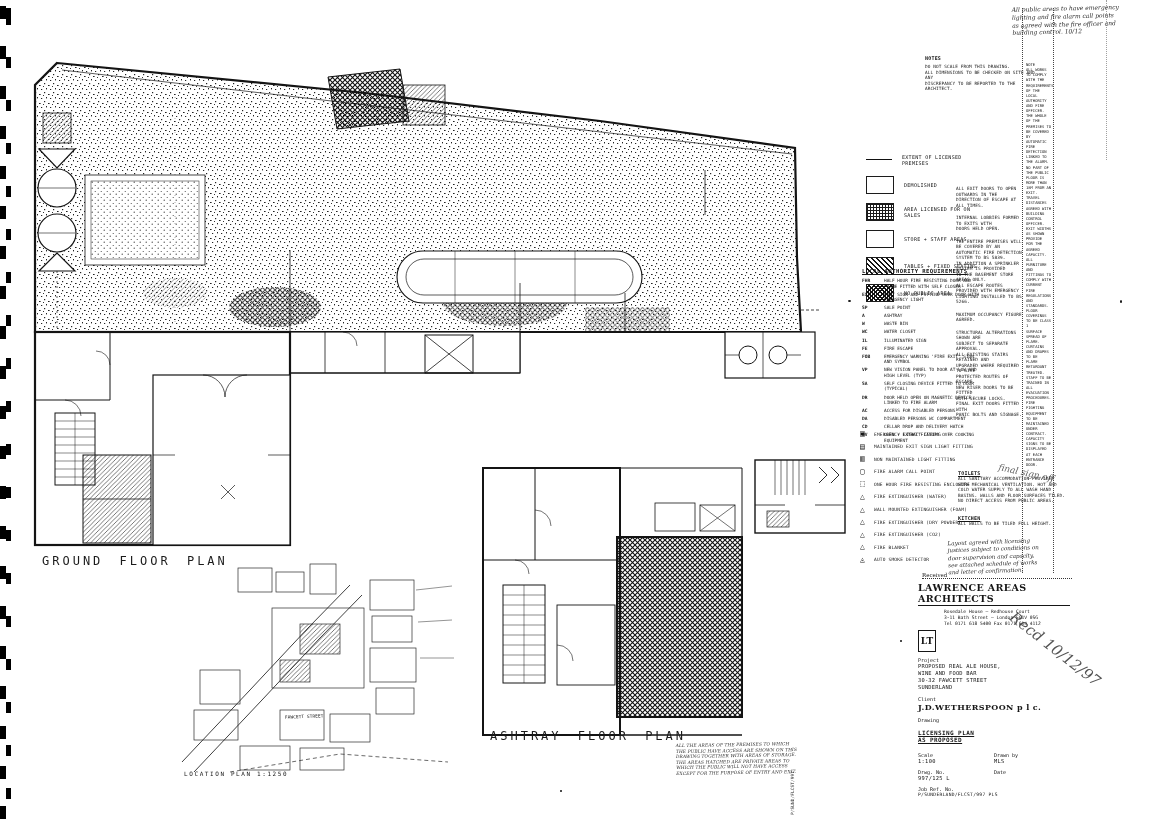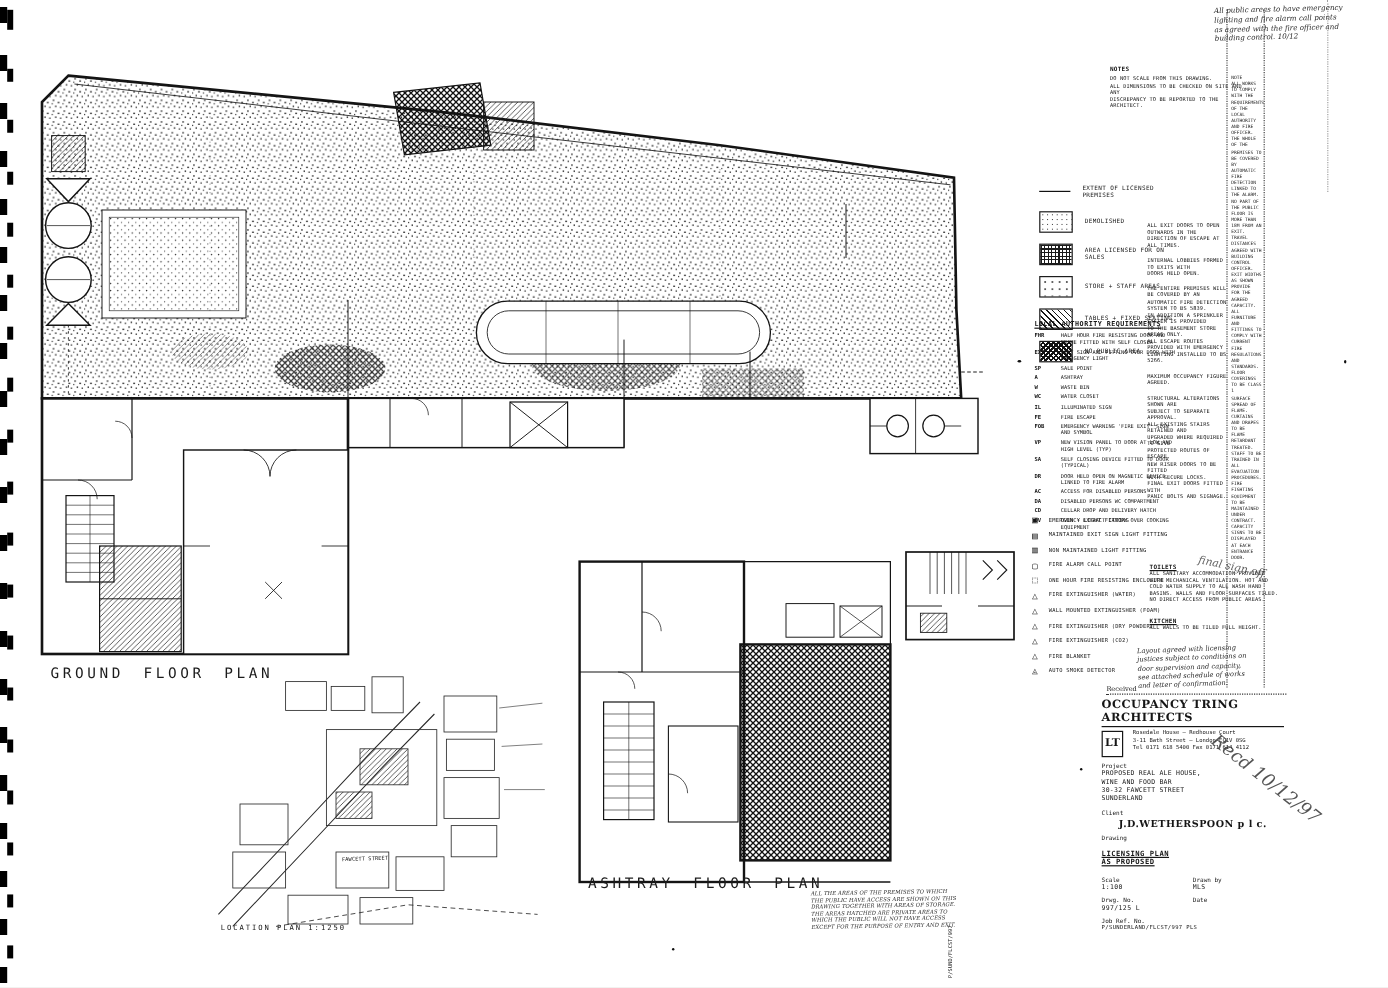--- a/index.html
+++ b/index.html
@@ -41,26 +41,26 @@
   .req-code{width:22px;flex:0 0 auto;font-size:4.6px;font-weight:bold;}
   .req-desc{font-size:4.4px;line-height:1.25;}
   
   .sym-row{display:flex;align-items:center;margin-bottom:4.6px;}
   .sym-icon{width:14px;flex:0 0 auto;font-size:8px;line-height:8px;text-align:left;}
   .sym-label{font-size:4.5px;letter-spacing:.2px;}
   
   #titleblock{left:918px;top:582px;width:152px;}
   .tb-firm{font-family:"DejaVu Serif", serif;font-weight:bold;font-size:9.5px;letter-spacing:.4px;border-bottom:1px solid #161616;padding-bottom:1px;}
   .tb-logo{width:16px;height:20px;border:1.4px solid #161616;display:inline-block;font-size:9px;font-weight:bold;
-           text-align:center;line-height:20px;font-family:"DejaVu Serif",serif;}
+           text-align:center;line-height:20px;font-family:"DejaVu Serif",serif;margin-top:21px;}
   .tb-addr{font-size:4.6px;line-height:1.35;}
   .tb-label{font-size:5px;margin-top:5px;}
   .tb-value{font-size:5.4px;letter-spacing:.3px;}
   .tb-proj{font-size:5.4px;line-height:1.3;letter-spacing:.2px;}
-  .tb-client{font-size:8px;font-weight:bold;letter-spacing:.4px;font-family:"DejaVu Serif",serif;text-align:center;}
+  .tb-client{font-size:8px;font-weight:bold;letter-spacing:.4px;font-family:"DejaVu Serif",serif;}
   .tb-draw{font-size:6px;font-weight:bold;text-decoration:underline;letter-spacing:.4px;}
   .tb-grid{display:flex;margin-top:4px;}
   .tb-col{width:76px;}
   
   .vline{width:0;border-left:1px dotted #444;}
   .speck{background:#111;border-radius:50%;}
 </style>
 </head>
 <body>
 
@@ -499,21 +499,21 @@
   <div class="abs micro hw" style="left:676px;top:742px;width:128px;transform:rotate(-1deg);font-style:italic;">
     <div>ALL THE AREAS OF THE PREMISES TO WHICH</div>
       <div>THE PUBLIC HAVE ACCESS ARE SHOWN ON THIS</div>
       <div>DRAWING TOGETHER WITH AREAS OF STORAGE.</div>
       <div>THE AREAS HATCHED ARE PRIVATE AREAS TO</div>
       <div>WHICH THE PUBLIC WILL NOT HAVE ACCESS</div>
       <div>EXCEPT FOR THE PURPOSE OF ENTRY AND EXIT.</div>
   </div>
 
   <div id="titleblock" class="abs">
-    <div class="tb-firm">OCCUPANCY TRING ARCHITECTS</div>
+    <div class="tb-firm">LAWRENCE AREAS ARCHITECTS</div>
     <div style="display:flex;margin-top:3px;">
       <span class="tb-logo">LT</span>
       <div class="tb-addr" style="margin-left:8px;">
         <div>Rosedale House — Redhouse Court</div>
           <div>3-11 Bath Street — London EC1V 0SG</div>
           <div>Tel 0171 618 5400  Fax 0171 614 4112</div>
       </div>
     </div>
     <div class="tb-label">Project</div>
     <div class="tb-proj">

